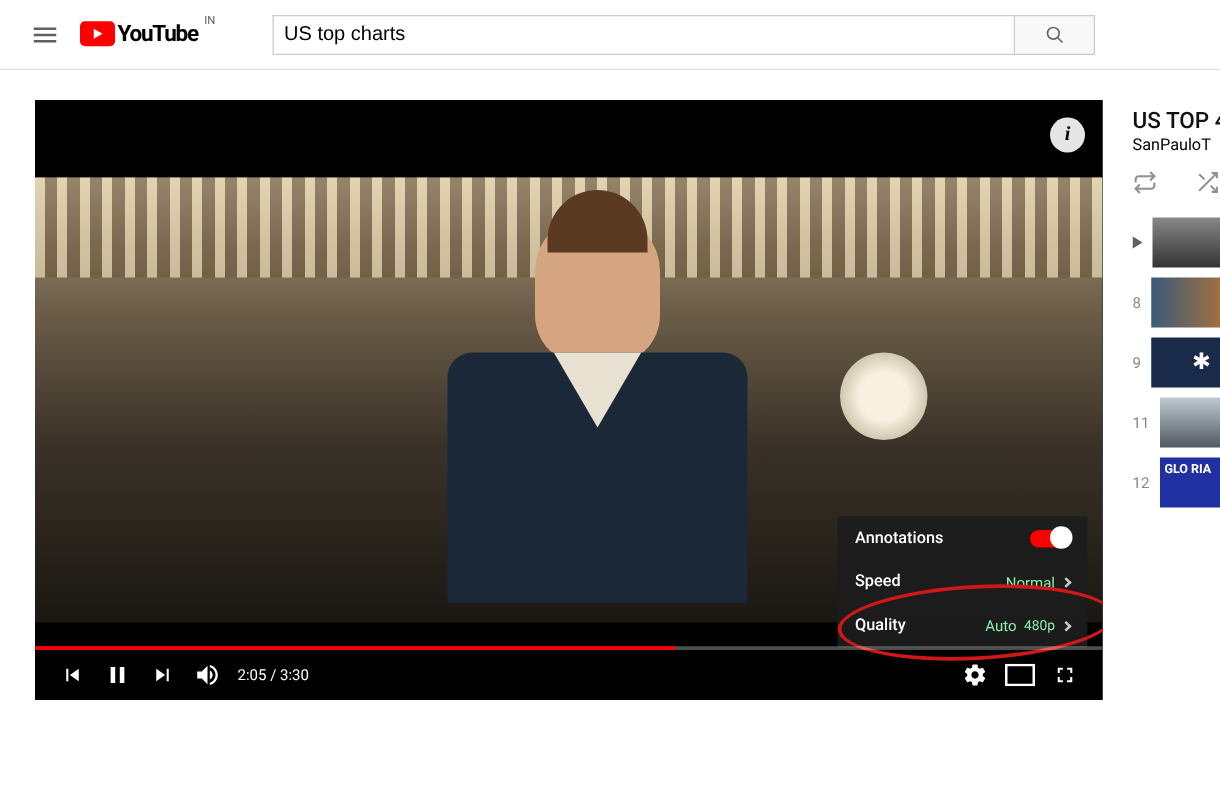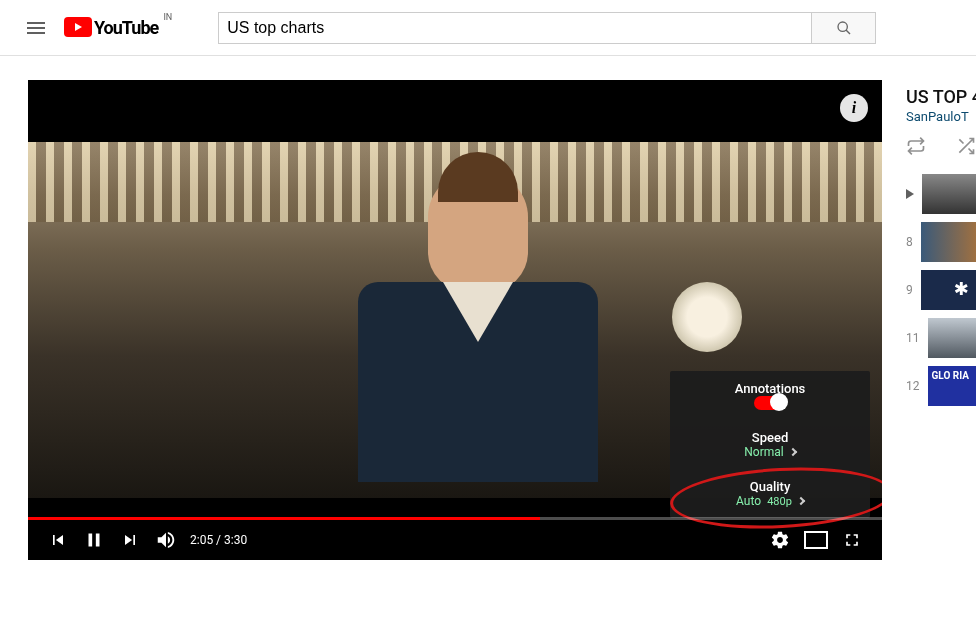--- a/index.html
+++ b/index.html
@@ -27,39 +27,39 @@
     .person { position: absolute; left: 310px; top: 30px; width: 280px; height: 326px; }
     .head { width: 100px; height: 120px; background: #d4a580; border-radius: 45px 45px 40px 40px; margin: 0 auto; position: relative; }
     .hair { position: absolute; top: -20px; left: 10px; width: 80px; height: 50px; background: #5a3a20; border-radius: 40px 40px 0 0; }
     .body { width: 240px; height: 200px; background: #1a2838; margin: -10px auto 0; border-radius: 20px 20px 0 0; position: relative; }
     .shirt-v { position: absolute; top: 0; left: 85px; width: 0; height: 0; border-left: 35px solid transparent; border-right: 35px solid transparent; border-top: 60px solid #e8e0d0; }
     .lamp { position: absolute; right: 140px; top: 140px; width: 70px; height: 70px; background: radial-gradient(circle, #f8f0e0 40%, #d0c8b0 70%, transparent 100%); border-radius: 50%; }
     
     .info-btn { position: absolute; top: 14px; right: 14px; width: 28px; height: 28px; background: rgba(255,255,255,0.9); border-radius: 50%; display: flex; align-items: center; justify-content: center; font-weight: bold; font-family: Georgia, serif; color: #000; cursor: pointer; font-style: italic; font-size: 16px; }
     
     .settings-menu { position: absolute; right: 12px; bottom: 42px; width: 200px; background: rgba(28,28,28,0.95); border-radius: 2px; }
-    .settings-row { display: flex; align-items: center; justify-content: space-between; padding: 10px 14px; color: #fff; font-size: 13px; cursor: pointer; flex-direction: column; }
+    .settings-row { display: flex; align-items: center; justify-content: space-between; padding: 10px 14px; color: #fff; font-size: 13px; cursor: pointer; }
     .settings-label { font-weight: 500; }
     .settings-value { display: flex; align-items: center; gap: 6px; color: #86efac; font-size: 12px; }
     .toggle { width: 32px; height: 14px; background: #ff0000; border-radius: 8px; position: relative; }
     .toggle-knob { position: absolute; right: -2px; top: -3px; width: 18px; height: 18px; background: #fff; border-radius: 50%; }
     .chevron { width: 6px; height: 6px; border-right: 2px solid #ccc; border-top: 2px solid #ccc; transform: rotate(45deg); }
     
     .ellipse-annotation { position: absolute; right: -10px; bottom: 32px; width: 222px; height: 60px; border: 3px solid #d01818; border-radius: 50%; pointer-events: none; transform: rotate(-3deg); }
     
     .controls { position: absolute; bottom: 0; left: 0; right: 0; height: 40px; display: flex; align-items: center; padding: 0 12px; }
     .progress { position: absolute; top: -3px; left: 0; right: 0; height: 3px; background: rgba(255,255,255,0.3); }
     .progress-fill { height: 100%; width: 60%; background: #ff0000; }
     .ctrl-btn { width: 36px; height: 36px; display: flex; align-items: center; justify-content: center; cursor: pointer; color: #fff; }
     .time { color: #fff; font-size: 12px; margin-left: 6px; }
     .ctrl-spacer { flex: 1; }
     
     .sidebar { flex: 1; padding-top: 6px; overflow: hidden; }
     .playlist-title { font-size: 18px; font-weight: 500; color: #111; white-space: nowrap; }
-    .playlist-author { font-size: 13px; color: #0c4a6e; margin-top: 2px; white-space: nowrap; }
+    .playlist-author { font-size: 13px; color: #000000; margin-top: 2px; white-space: nowrap; }
     .playlist-icons { display: flex; gap: 30px; margin-top: 12px; color: #909090; }
     .playlist-items { margin-top: 18px; }
     .pl-item { display: flex; align-items: center; gap: 8px; margin-bottom: 8px; }
     .pl-num { width: 16px; font-size: 12px; color: #888; text-align: center; }
     .pl-play { width: 0; height: 0; border-left: 8px solid #606060; border-top: 5px solid transparent; border-bottom: 5px solid transparent; }
     .pl-thumb { width: 56px; height: 40px; background: #333; flex-shrink: 0; }
     .th1 { background: linear-gradient(#888, #333); }
     .th2 { background: linear-gradient(90deg, #3a5a7a, #a07040); }
     .th3 { background: #1a2a4a; position: relative; }
     .th3::after { content: "✱"; color: #fff; position: absolute; right: 8px; top: 8px; font-size: 18px; }

